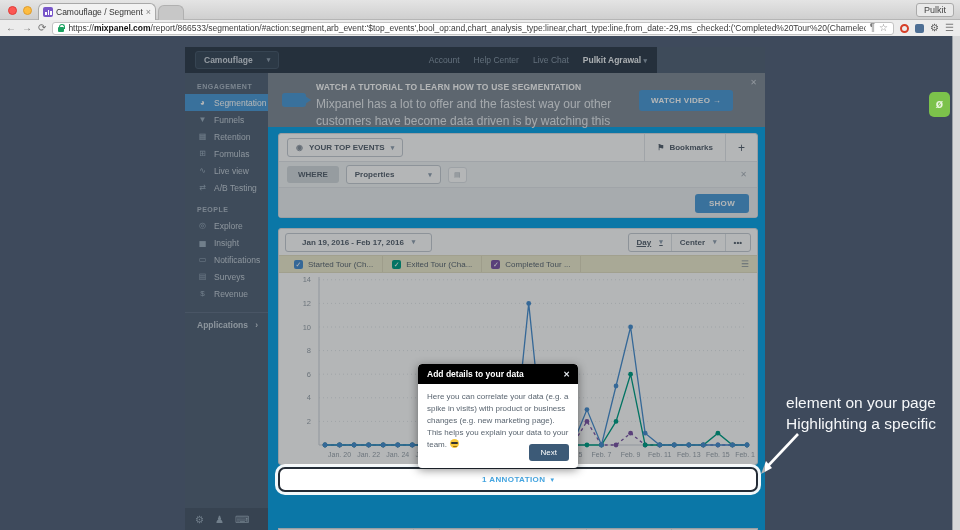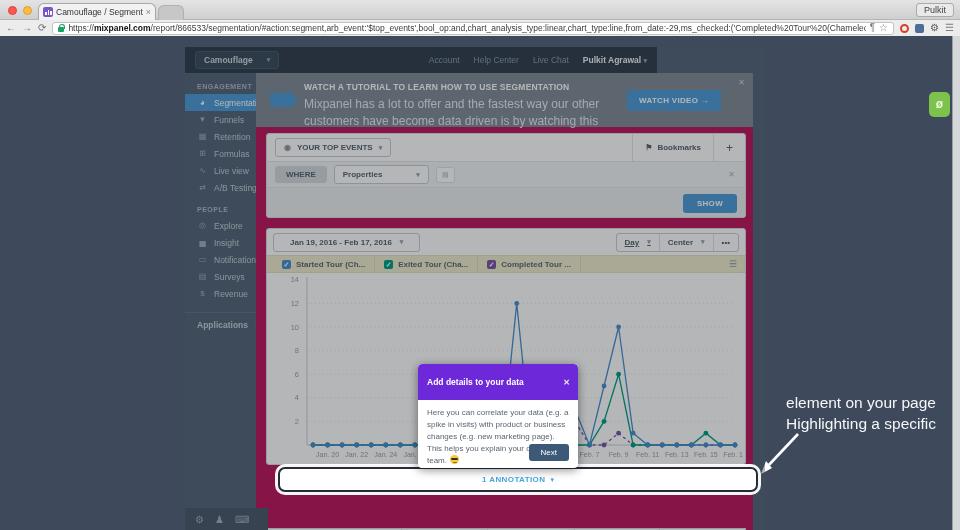--- a/index.html
+++ b/index.html
@@ -56,21 +56,21 @@
   .side-section-title { font-size:7px; font-weight:bold; letter-spacing:.5px; color:#aebac7; padding:10px 0 4px 12px;}
   .side-item { display:flex; align-items:center; gap:6px; padding:3.5px 0 3.5px 12px; font-size:8.5px; color:#c6d0da;}
   .side-item .glyph { width:11px; font-size:8px; color:#9fb0c0; text-align:center;}
   .side-item.active { background:#4f9dd9; color:#fff;}
   .side-item.active .glyph { color:#fff;}
   .side-apps { margin-top:10px; border-top:1px solid #66758a; padding:7px 10px 7px 12px; font-size:8.5px; font-weight:bold; color:#c6d0da; display:flex; justify-content:space-between;}
   .side-tools { position:absolute; left:0; bottom:0; width:83px; height:22px; background:#4d5b6e; display:flex; align-items:center; gap:11px; padding-left:10px;}
   .side-tools span { font-size:10px; color:#9fb0c0;}
 
   
-  .content { position:absolute; left:71px; top:26px; width:497px; height:457px; background:#be185d;}
+  .content { position:absolute; left:83px; top:26px; width:497px; height:457px; background:#0ea5e9;}
   .banner { position:absolute; left:0; top:0; width:497px; height:54px; background:#838d99; padding:9px 14px 0 14px;}
   .cam-icon { position:absolute; left:14px; top:20px; width:24px; height:14px; background:#4f9dd9; border-radius:3px;}
   .cam-icon::after{content:""; position:absolute; right:-5px; top:3px; border-left:6px solid #4f9dd9; border-top:4px solid transparent; border-bottom:4px solid transparent;}
   .banner-texts { margin-left:34px; margin-right:110px;}
   .banner-title { font-size:8.5px; font-weight:bold; color:#ffffff; letter-spacing:.2px;}
   .banner-body { margin-top:4px; font-size:12px; line-height:1.45; color:#e8ecf0;}
   .banner-btn { position:absolute; right:32px; top:17px; background:#4f9dd9; color:#fff; font-size:8px; font-weight:bold; border-radius:3px; padding:6px 12px; letter-spacing:.3px;}
   .banner-close { position:absolute; right:8px; top:5px; font-size:8px; color:#cdd3da;}
 
   
@@ -90,42 +90,42 @@
   .show-btn { position:absolute; right:8px; top:6px; background:#4f9dd9; color:#fff; font-size:8px; font-weight:bold; border-radius:3px; padding:5px 14px; letter-spacing:.3px;}
 
   
   .chart-card { position:absolute; left:10px; top:155px; width:480px; height:237px; background:#fff; border:1px solid #d8dde2; border-radius:3px;}
   .chart-head { height:26px; display:flex; align-items:center; padding:0 6px; position:relative;}
   .date-chip { border:1px solid #c7cdd4; border-radius:3px; font-size:8px; font-weight:bold; color:#5a6572; padding:4px 16px; display:flex; gap:8px; align-items:center;}
   .chart-head-right { position:absolute; right:6px; display:flex; border:1px solid #c7cdd4; border-radius:3px; overflow:hidden;}
   .hr-cell { font-size:8px; font-weight:bold; color:#5a6572; padding:4px 8px; display:flex; gap:8px; align-items:center; border-left:1px solid #dfe3e7;}
   .hr-cell:first-child{border-left:none;text-decoration:underline;}
   .legend-bar { height:18px; background:#efecd0; border-top:1px solid #e4e0c4; border-bottom:1px solid #e4e0c4; display:flex; align-items:center; padding:0 6px; position:relative;}
-  .legend-chip { display:flex; align-items:center; gap:5px; font-size:8px; color:#5f6a75; padding:0 9px; border-right:1px solid #e0dcc0; height:100%;font-weight:bold;}
+  .legend-chip { display:flex; align-items:center; gap:5px; font-size:8px; color:#5f6a75; padding:0 9px; border-right:1px solid #e0dcc0; height:100%;}
   .cbox { width:9px; height:9px; border-radius:2px; color:#fff; font-size:7px; line-height:9px; text-align:center;}
   .legend-toggle { position:absolute; right:8px; font-size:9px; color:#8a94a0;}
   .plot-wrap { position:relative; }
 
   
   .annotation-bar { position:absolute; left:278px; top:467px; width:480px; height:25px; background:#ffffff; border:2px solid #242c36; border-radius:7px; box-shadow:0 0 0 3px rgba(255,255,255,.95); z-index:12; display:flex; align-items:center; justify-content:center; gap:5px;}
   .annotation-label { font-size:8px; font-weight:bold; letter-spacing:.4px; color:#45a5e0;text-align:center;}
   .annotation-chev { font-size:7px; color:#45a5e0;}
 
   
   .table { position:absolute; left:10px; top:455px; width:480px; background:#fff; border:1px solid #d8dde2;}
   .thead { display:flex; height:25px; border-bottom:1px solid #e3e7ea;}
   .th { font-size:8.5px; color:#8d949c; display:flex; align-items:center; gap:5px; padding-left:8px; border-left:1px solid #e3e7ea; overflow:hidden; white-space:nowrap;}
   .th:first-child{border-left:none;}
 
   
   .app-overlay { position:absolute; left:185px; top:47px; width:580px; height:483px; background:rgba(8,12,18,.30); z-index:10;}
 
   
   .popup { position:absolute; left:418px; top:364px; width:160px; height:104px; background:#fff; border-radius:4px; box-shadow:0 2px 10px rgba(0,0,0,.45); z-index:13; overflow:hidden;}
-  .popup-head { background:#6d28d9; height:36px; display:flex; align-items:center; padding:0 9px; position:relative; border-radius:4px 4px 0 0;}
+  .popup-head { background:#000000; height:20px; display:flex; align-items:center; padding:0 9px; position:relative; border-radius:4px 4px 0 0;}
   .popup-title { color:#fff; font-size:8.5px; font-weight:bold;}
   .popup-close { position:absolute; right:8px; color:#e6ebf0; font-size:8px; font-weight:bold;}
   .popup-body { padding:7px 9px 0 9px; font-size:8px; line-height:1.5; color:#5a6570;}
   .emoji-face { display:inline-block; width:9px; height:9px; background:#f7c83a; border-radius:50%; position:relative; vertical-align:-1px; margin-left:1px;}
   .emoji-face::before{content:""; position:absolute; left:1px; right:1px; top:2.5px; height:2.5px; background:#333; border-radius:1px;}
   .emoji-face::after{content:""; position:absolute; left:2.5px; right:2.5px; bottom:1.5px; height:1px; background:#9c6d11; border-radius:1px;}
   .popup-next { position:absolute; right:9px; bottom:7px; background:#3c5a77; color:#fff; font-size:8px; border-radius:3px; padding:4px 12px;}
 
   
   .callout { position:absolute; left:768px; top:393px; width:186px; text-align:center; color:#f5f7f9; font-size:15.5px; line-height:1.35; z-index:4;}

